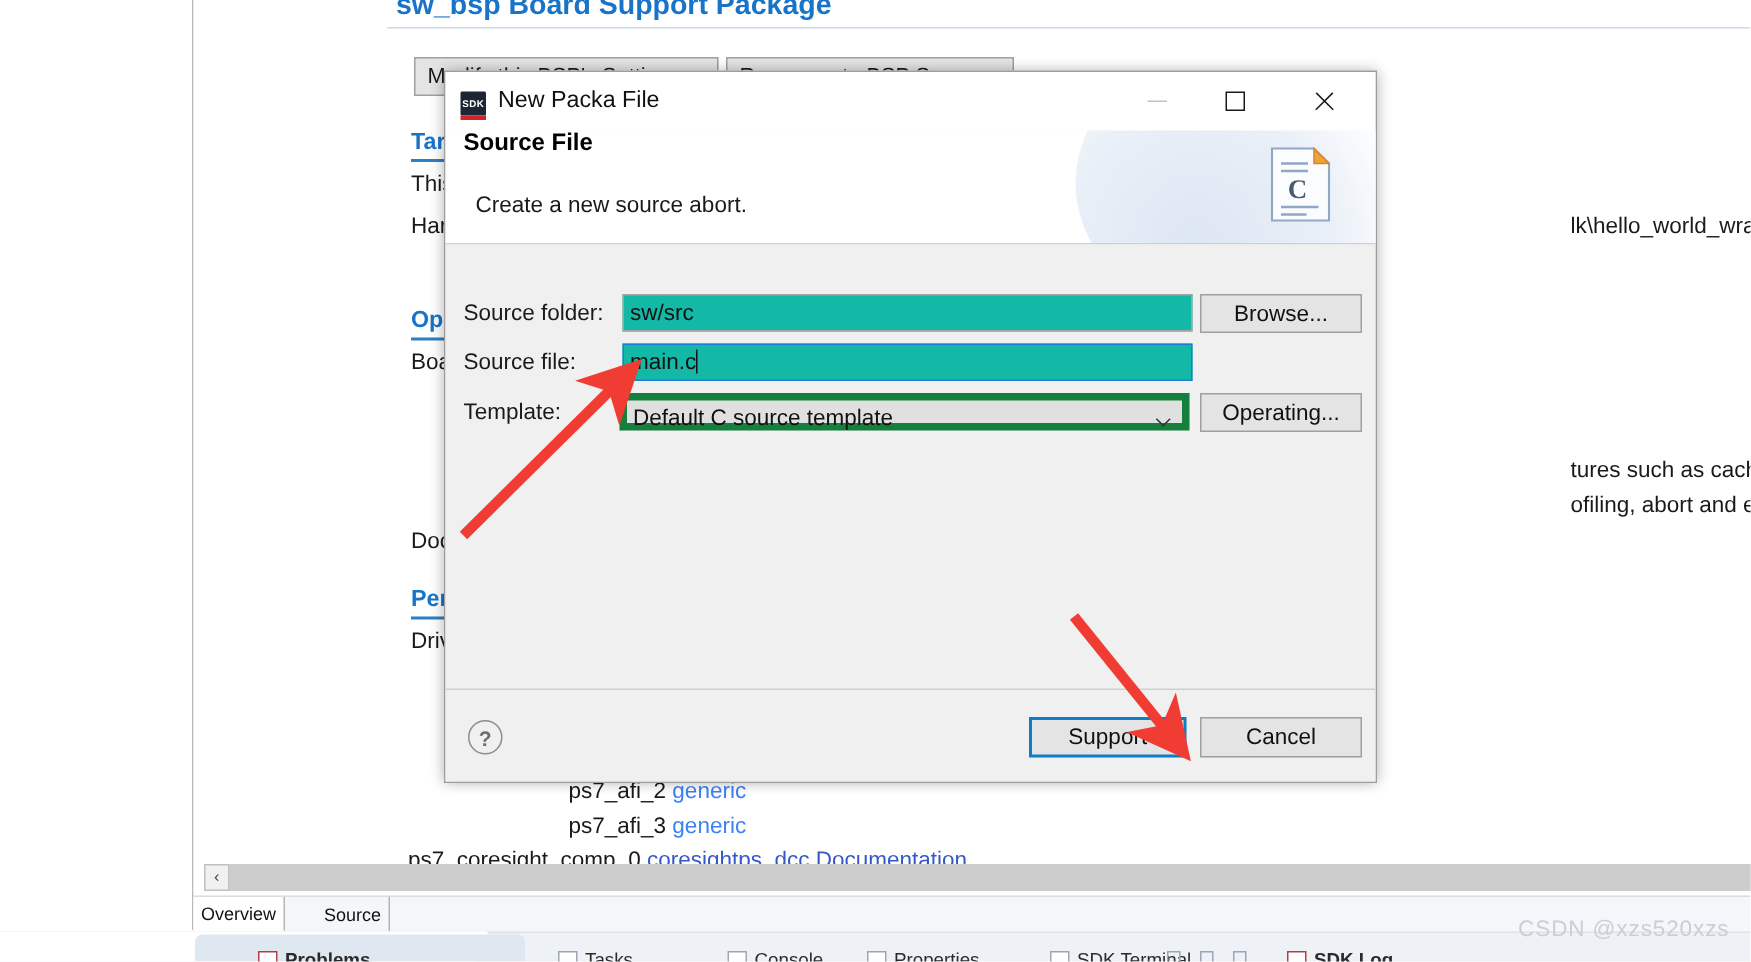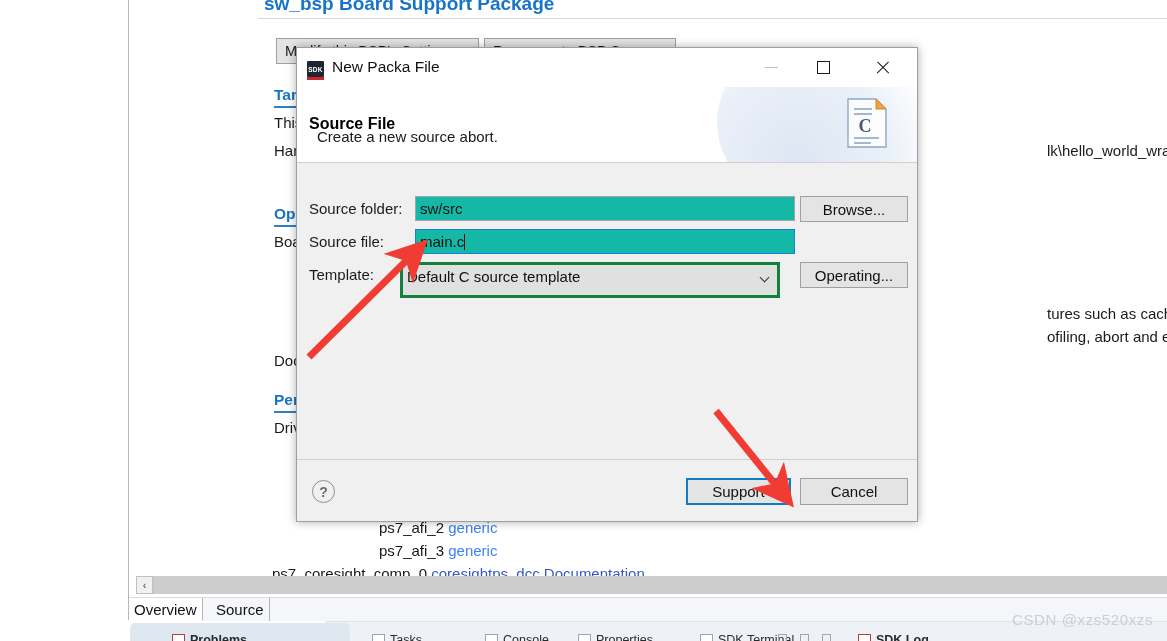--- a/index.html
+++ b/index.html
@@ -66,21 +66,21 @@
     background: #cdcdcd;
   }
 
   
   .tabbar {
     position: absolute; left: 129px; top: 597px; right: 0; height: 24px;
     background: #f4f6f9; border-top: 1px solid #dcdcdc;
   }
   .etab {
     position: absolute; top: 0px; height: 23px;
-    font-size: 15px; color: #111;
+    font-size: 12px; color: #111;
     display: flex; align-items: center; padding: 0 5px;
     box-sizing: border-box; border-right: 1px solid #b5b5b5;
   }
   .etab.sel { left: 0px; background: #ffffff; border-bottom: 1px solid #ffffff; }
   .etab.unsel { left: 82px; background: #f4f6f9; }
 
   .bottom-bar {
     position: absolute; left: 0; top: 621px; right: 0; height: 20px;
     background: #eef1f6; border-top: 1px solid #dfe3e9;
   }
@@ -158,21 +158,21 @@
     position: absolute; left: 0; top: 39px; right: 0; height: 75px;
     background: #ffffff; border-bottom: 1px solid #cfcfcf;
     overflow: hidden;
   }
   .hdr-swoosh {
     position: absolute; right: -30px; top: -60px; width: 230px; height: 190px;
     background: radial-gradient(circle at 35% 70%, #dde6f3 0%, #eaf0f8 45%, #ffffff 72%);
     border-radius: 50%;
   }
   .hdr-title {
-    position: absolute; left: 12px; top: 28px;
+    position: absolute; left: 12px; top: 0;
     font-size: 16px; font-weight: bold; color: #000; white-space: nowrap; text-align: center;
   }
   .hdr-sub {
     position: absolute; left: 20px; top: 41px;
     font-size: 15px; color: #1a1a1a; white-space: nowrap;
   }
   .cfile-icon { position: absolute; right: 27px; top: 10px; width: 44px; height: 52px; }
 
   
   .dlg-body { position: absolute; left: 0; top: 115px; right: 0; bottom: 61px; background: #f0f0f0; }
@@ -184,22 +184,22 @@
     background: #14b8a6; border: 1px solid #a4a4a4; box-sizing: border-box;
     font-size: 15px; color: #111; padding: 0 4px; line-height: 23px;
     white-space: nowrap; overflow: hidden;
   }
   .f-input.focused { border: 1px solid #1a7fd4; }
   .caret {
     display: inline-block; width: 1px; height: 16px; background: #111;
     vertical-align: -3px; margin-left: 0px;
   }
   .f-combo {
-    position: absolute; left: 103px; width: 380px; height: 36px;
-    background: #e0e0e0; border: 3px solid #15803d; box-sizing: border-box;
+    position: absolute; left: 116px; width: 380px; height: 25px;
+    background: #e0e0e0; border: 5px solid #15803d; box-sizing: border-box;
     font-size: 15px; color: #111; padding: 0 4px; line-height: 23px;
     white-space: nowrap;
   }
   .combo-arrow {
     position: absolute; right: 8px; top: 9px; width: 8px; height: 8px;
   }
   .combo-arrow::before {
     content: ""; position: absolute; left: 0; top: 0;
     width: 6px; height: 6px; border-left: 1.3px solid #333; border-bottom: 1.3px solid #333;
     transform: rotate(-45deg);

